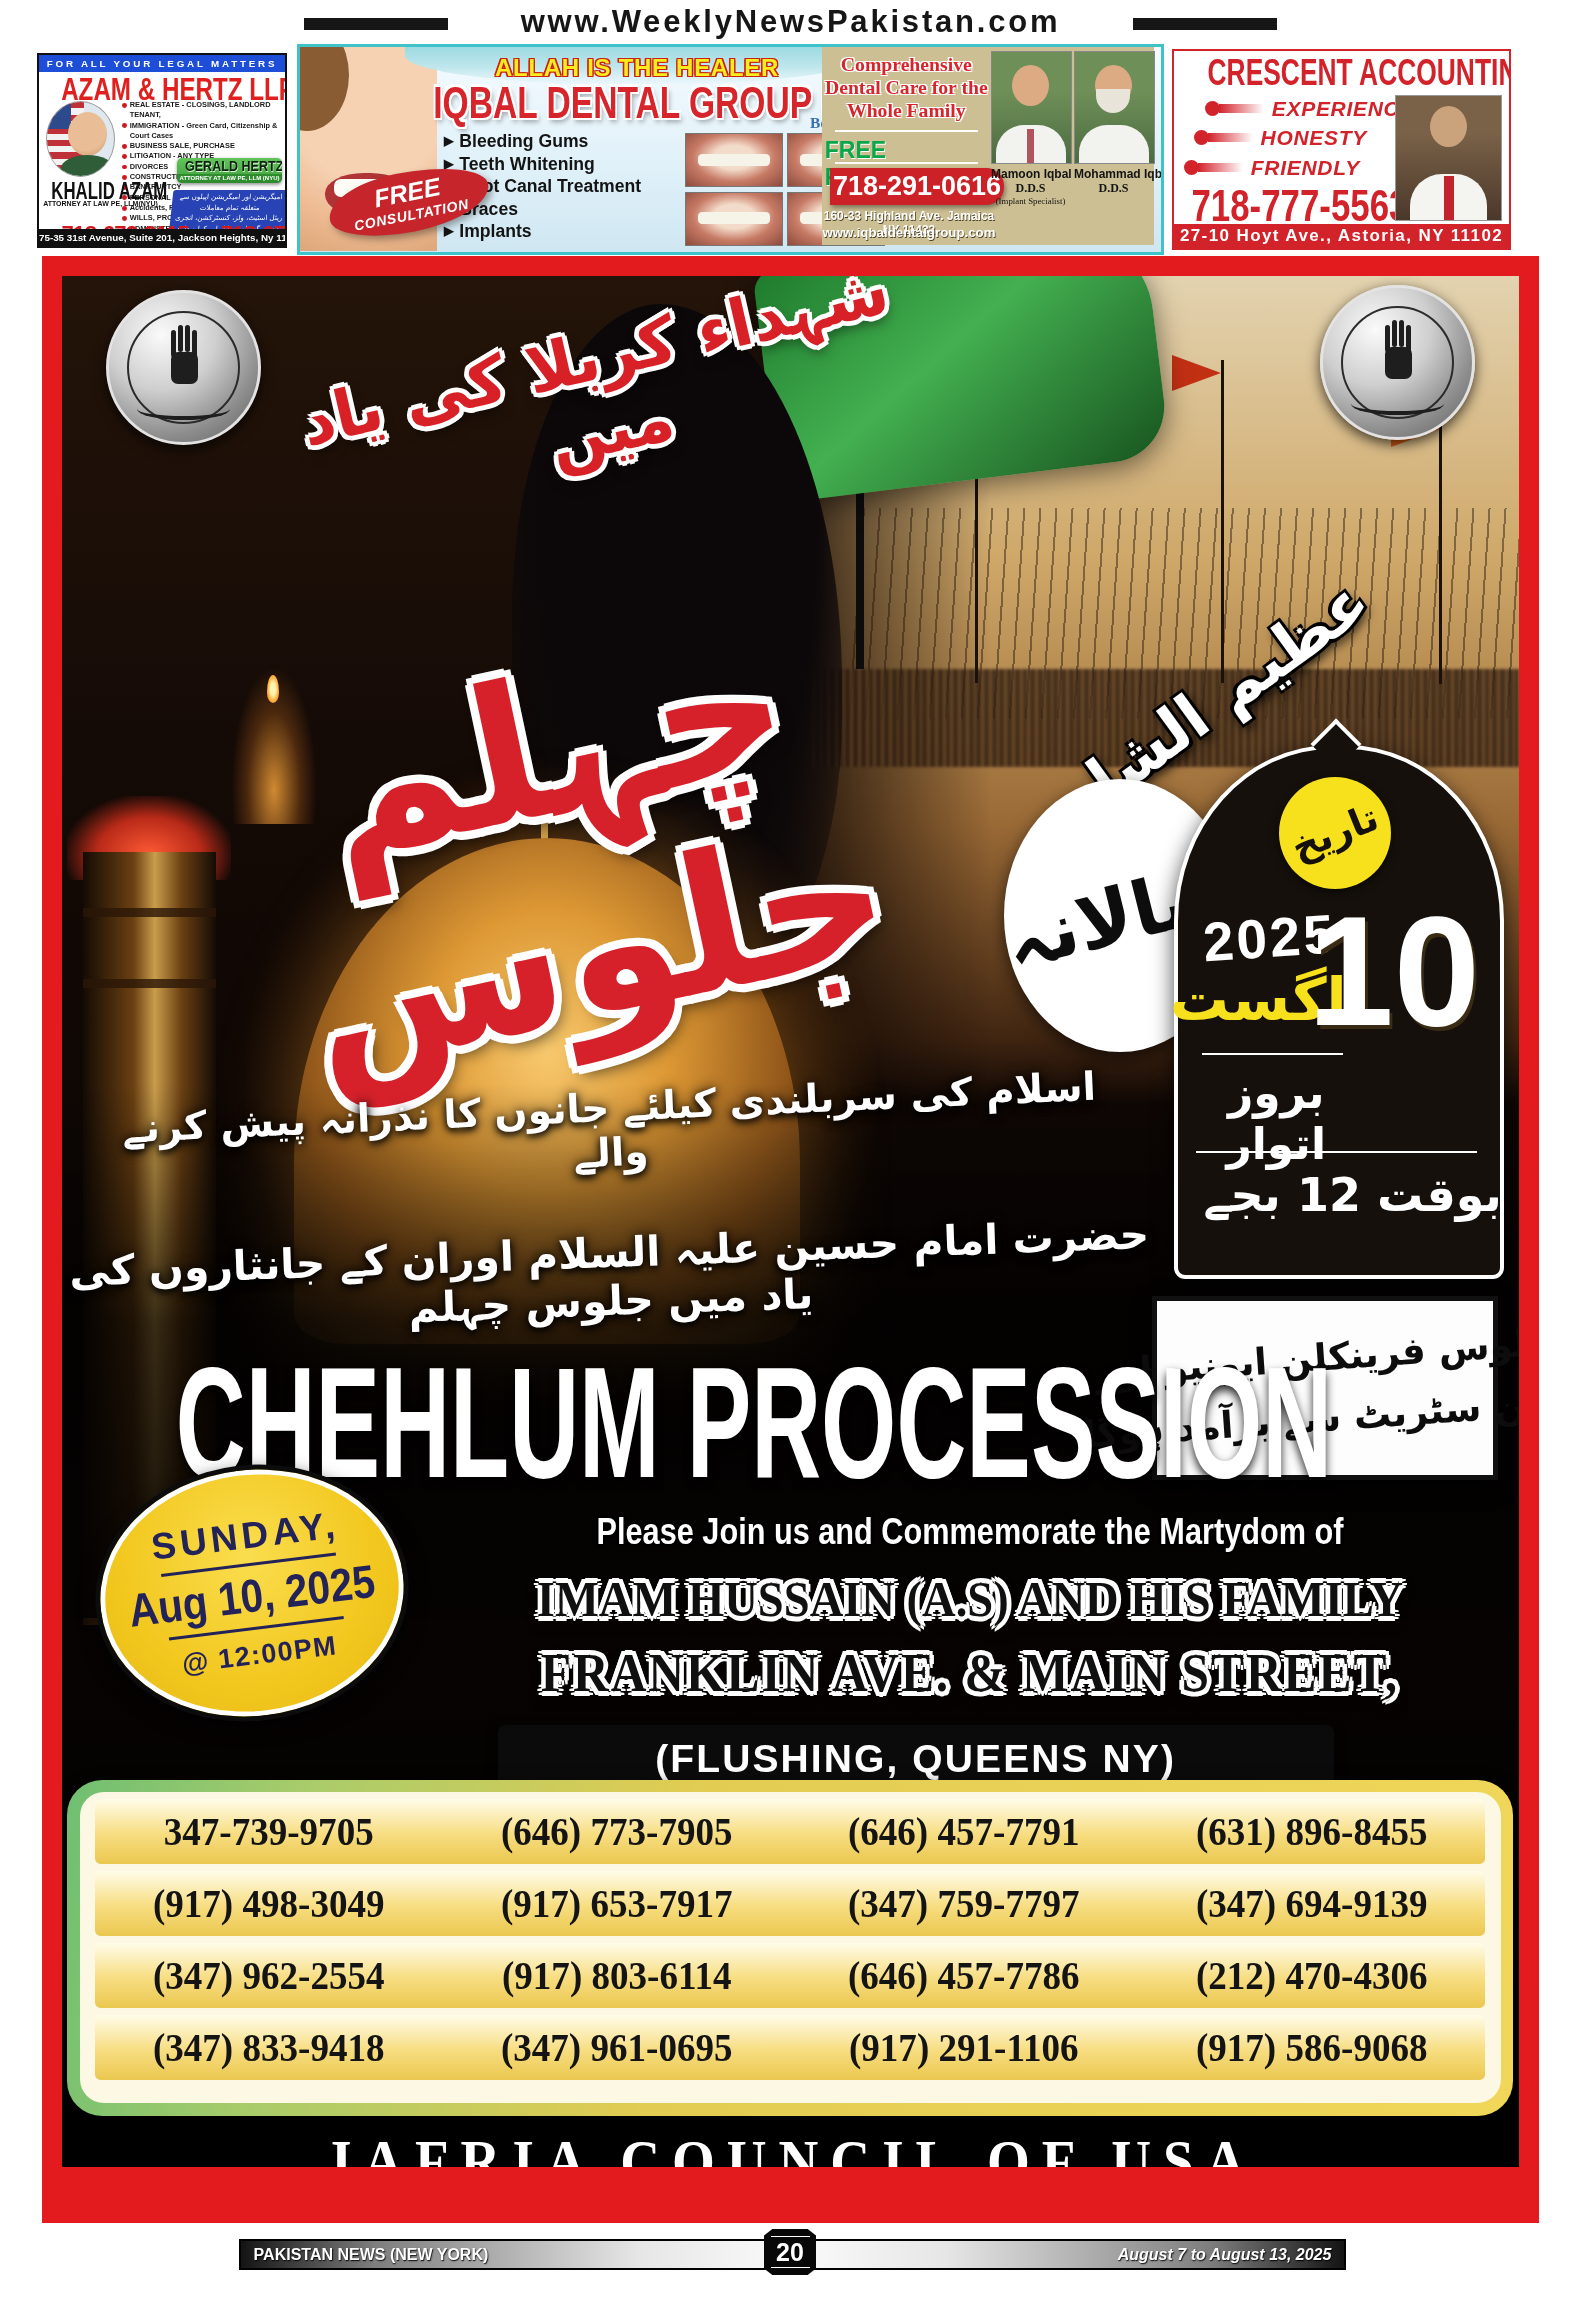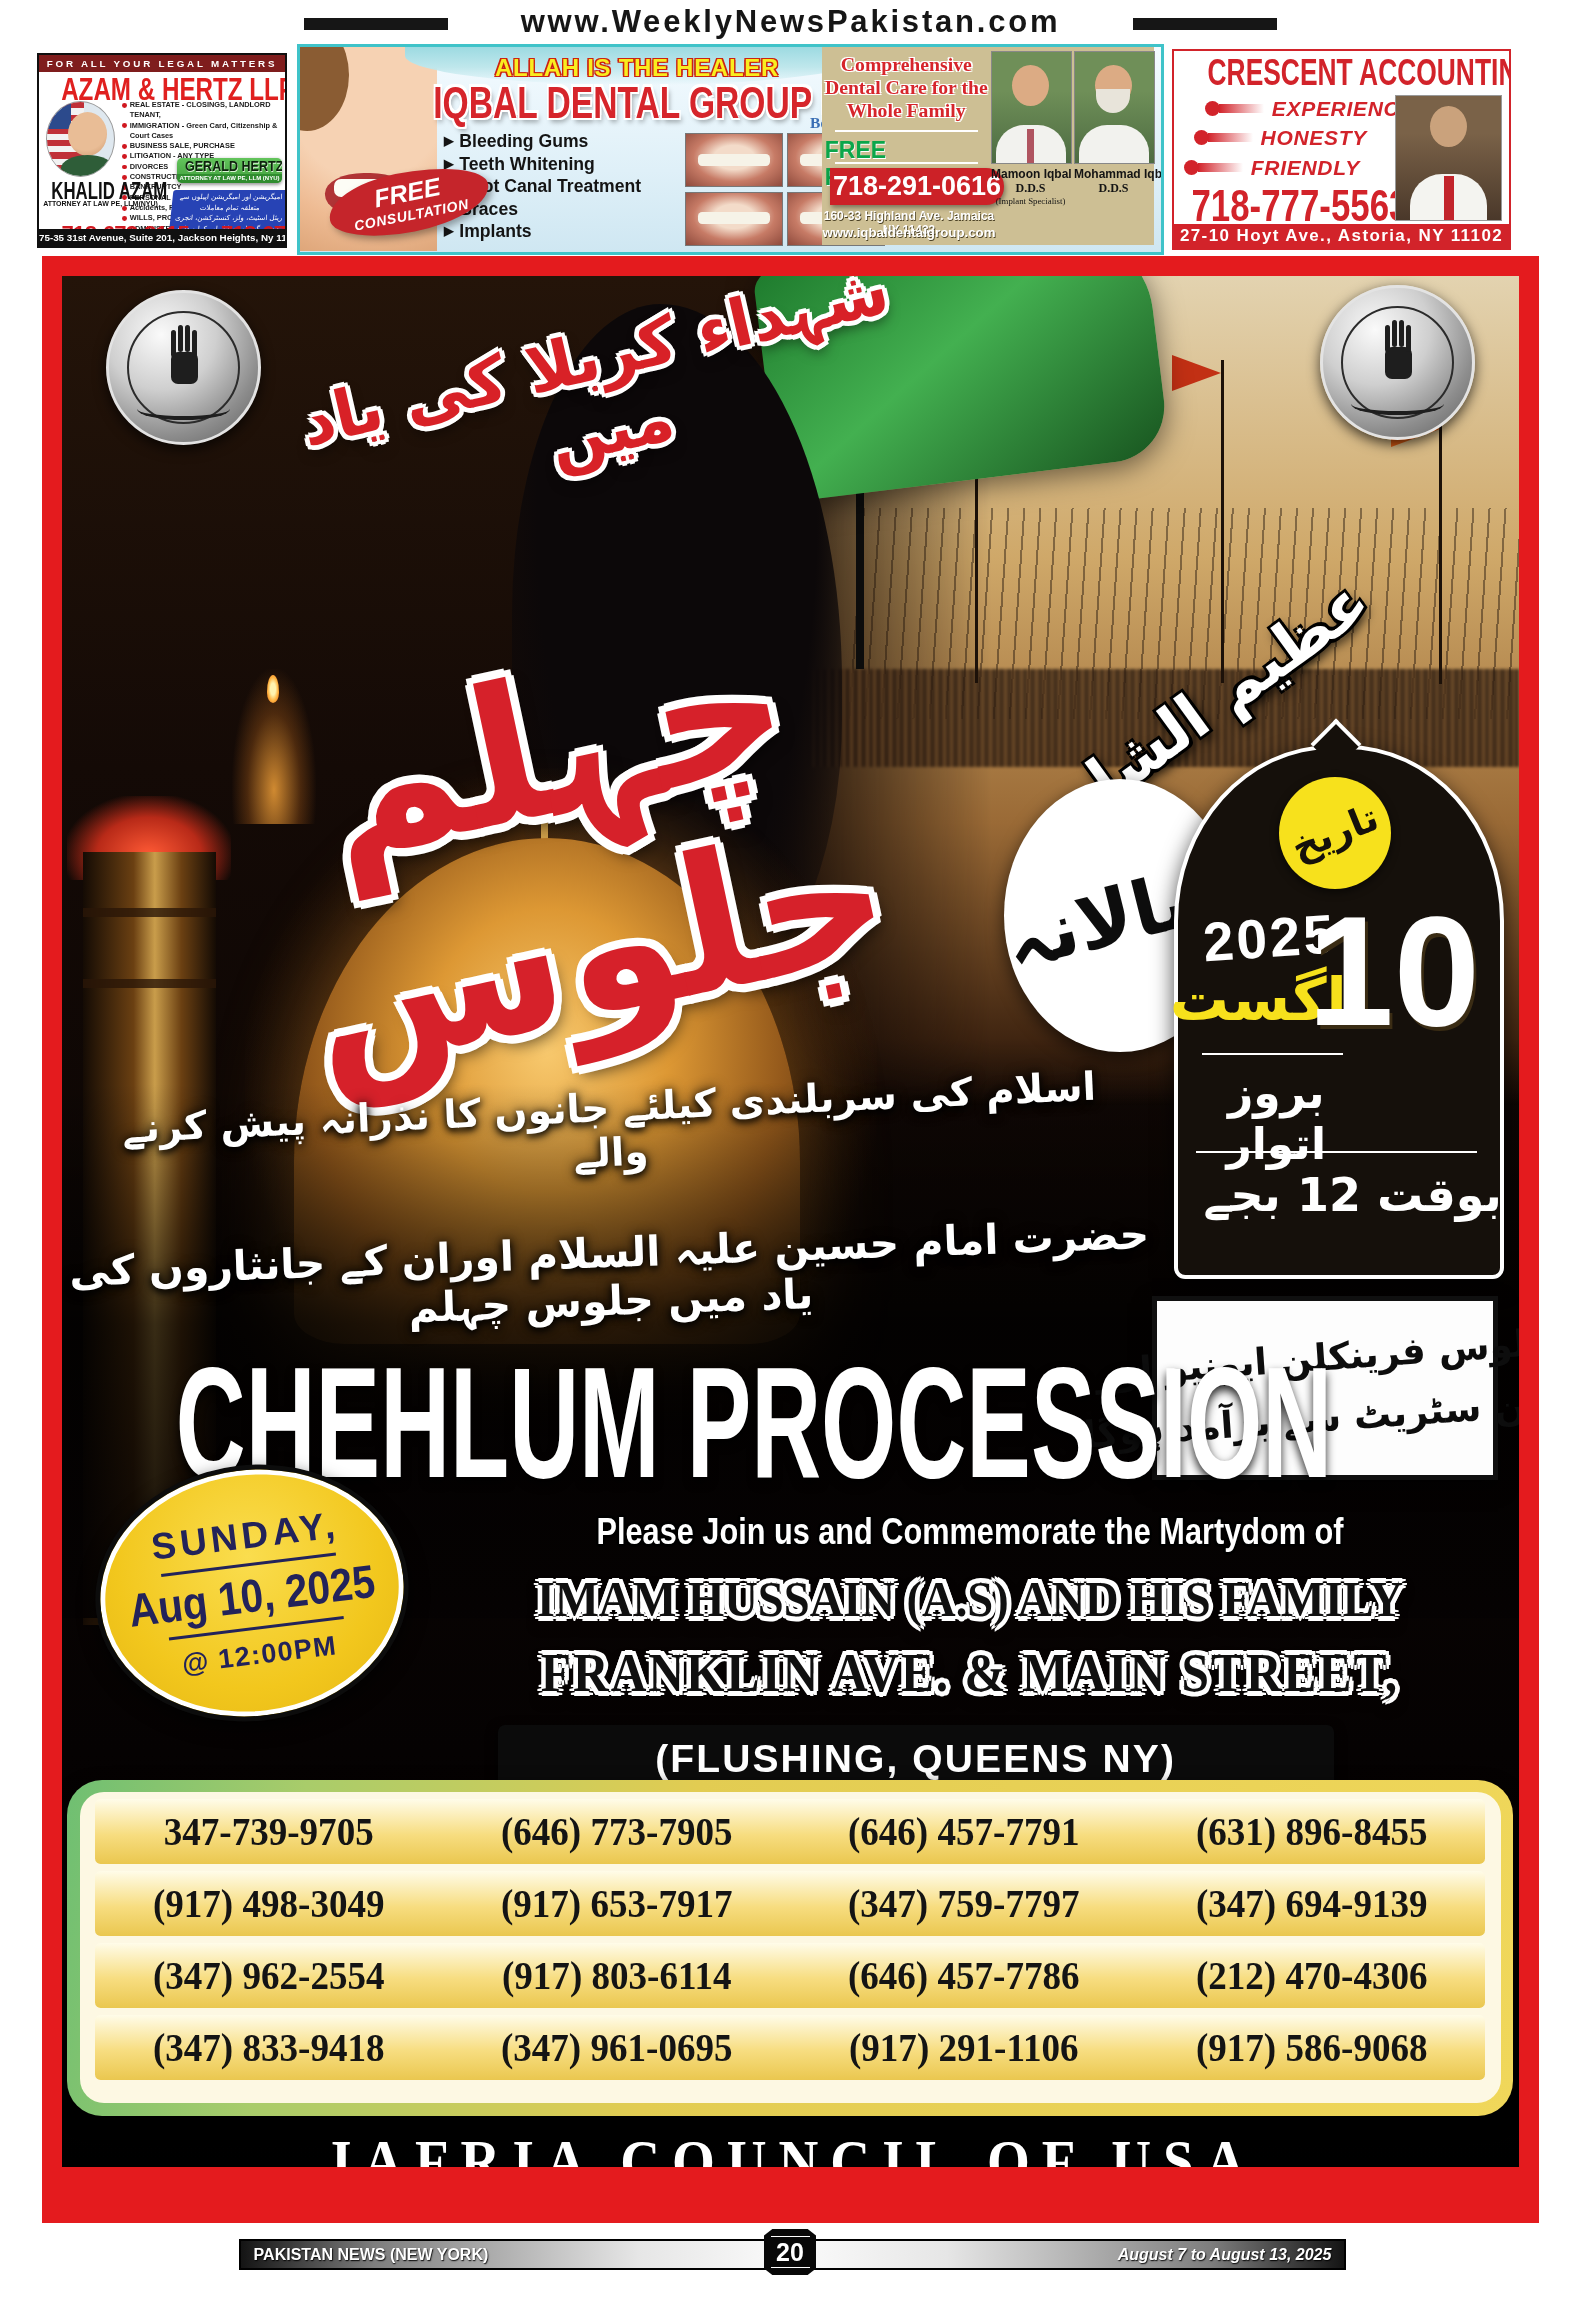--- a/index.html
+++ b/index.html
@@ -18,21 +18,21 @@
   
   .site-title{position:absolute;left:0;right:0;top:4.2px;text-align:center;
      font-size:31px;font-weight:900;color:#161616;letter-spacing:2.8px;}
   .hbar{position:absolute;top:18px;height:12px;background:#161616;}
   .hbar.left{left:304px;width:144px;}
   .hbar.right{left:1133px;width:144px;}
 
   
   .ad-legal{position:absolute;left:37px;top:53px;width:246px;height:191px;background:#fff;
      border:2.8px solid #101010;overflow:hidden;}
-  .al-tag{position:absolute;left:0;top:0;right:0;height:17px;background:#7f1d1d;color:#fff;
+  .al-tag{position:absolute;left:0;top:0;right:0;height:17px;background:#1d4ed8;color:#fff;
      font-size:9.8px;font-weight:700;letter-spacing:2.8px;text-align:center;line-height:17px;}
   .al-firm{position:absolute;left:0;top:17px;right:0;text-align:center;color:#e0201f;
      font-size:29.5px;font-weight:900;transform:scale(.82,1.05);white-space:nowrap;}
   .al-photo{position:absolute;left:7px;top:46px;width:67px;height:74px;border-radius:50%;
      overflow:hidden;border:1.4px solid #999;background:#dfe8ef;}
   .al-photo .flag{position:absolute;left:0;top:0;width:55%;height:100%;
      background:repeating-linear-gradient(180deg,#c03038 0 6.3px,#f2f2f2 6.3px 12.6px);}
   .al-photo .canton{position:absolute;left:0;top:0;width:24px;height:27px;background:#2c4a8c;}
   .al-photo .face{position:absolute;left:21px;top:9.8px;width:39px;height:44px;border-radius:50%;
      background:radial-gradient(circle at 45% 40%,#e9bd96 0 60%,#c89268 100%);}

